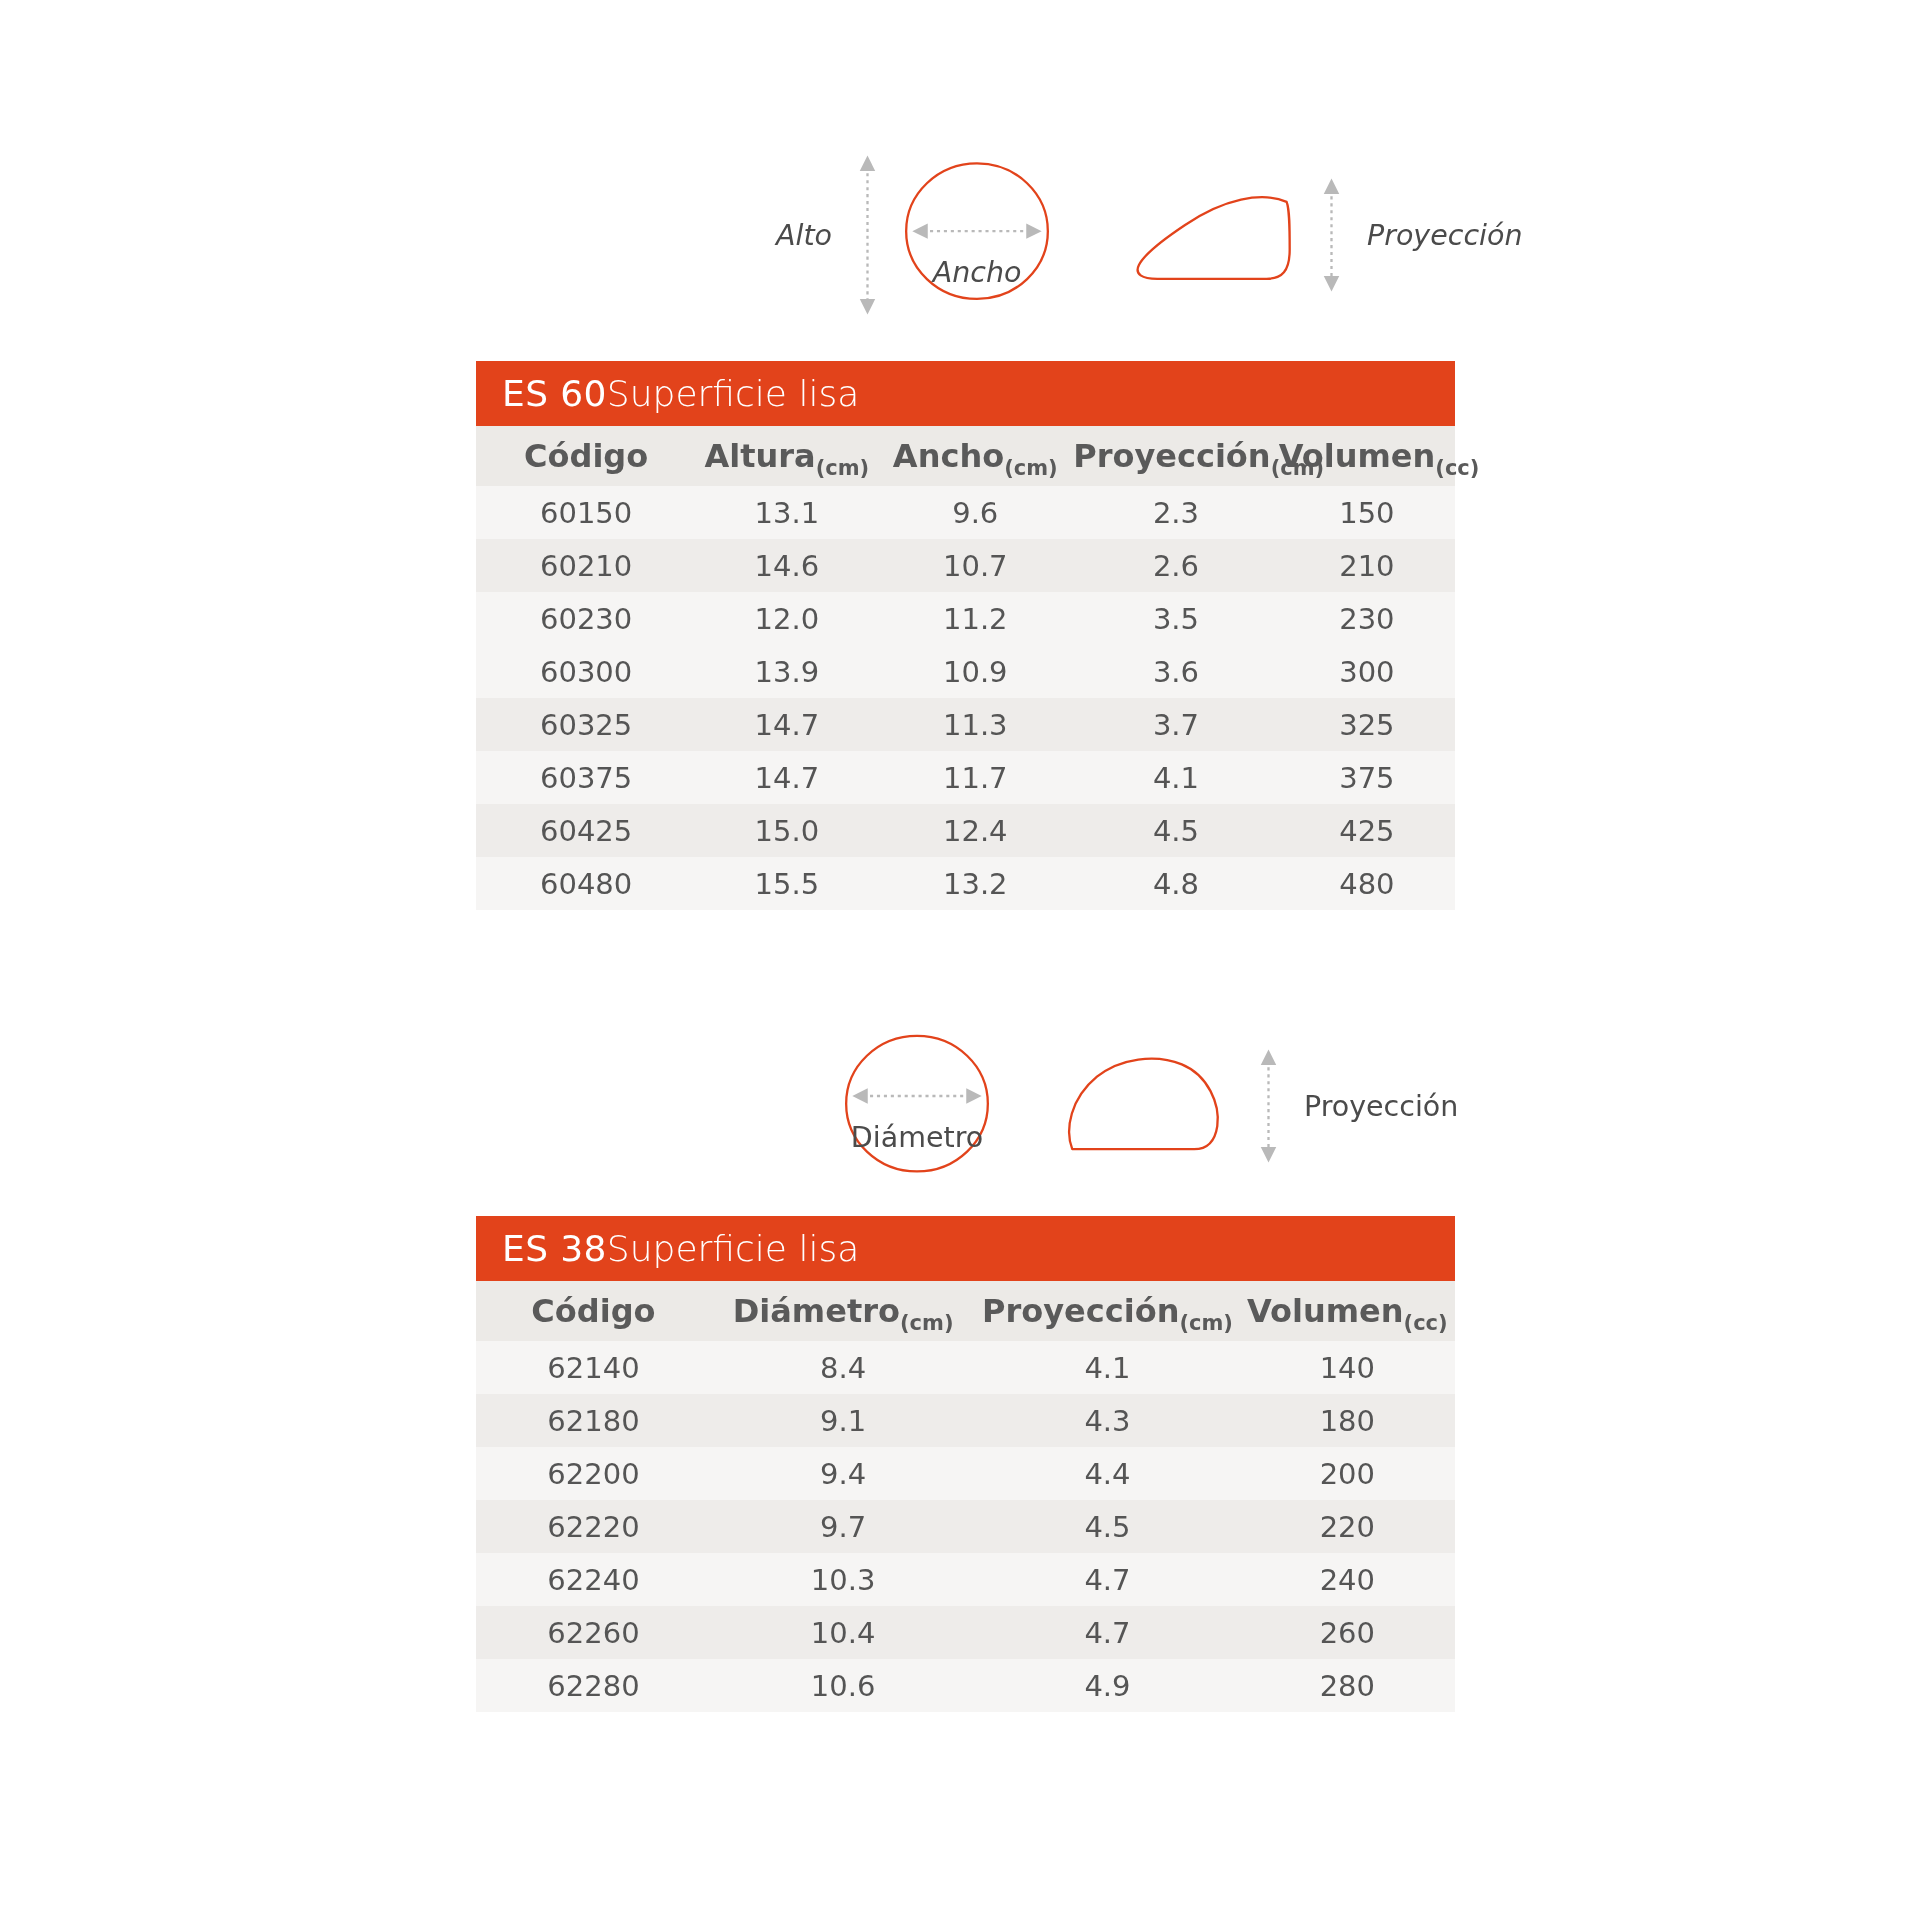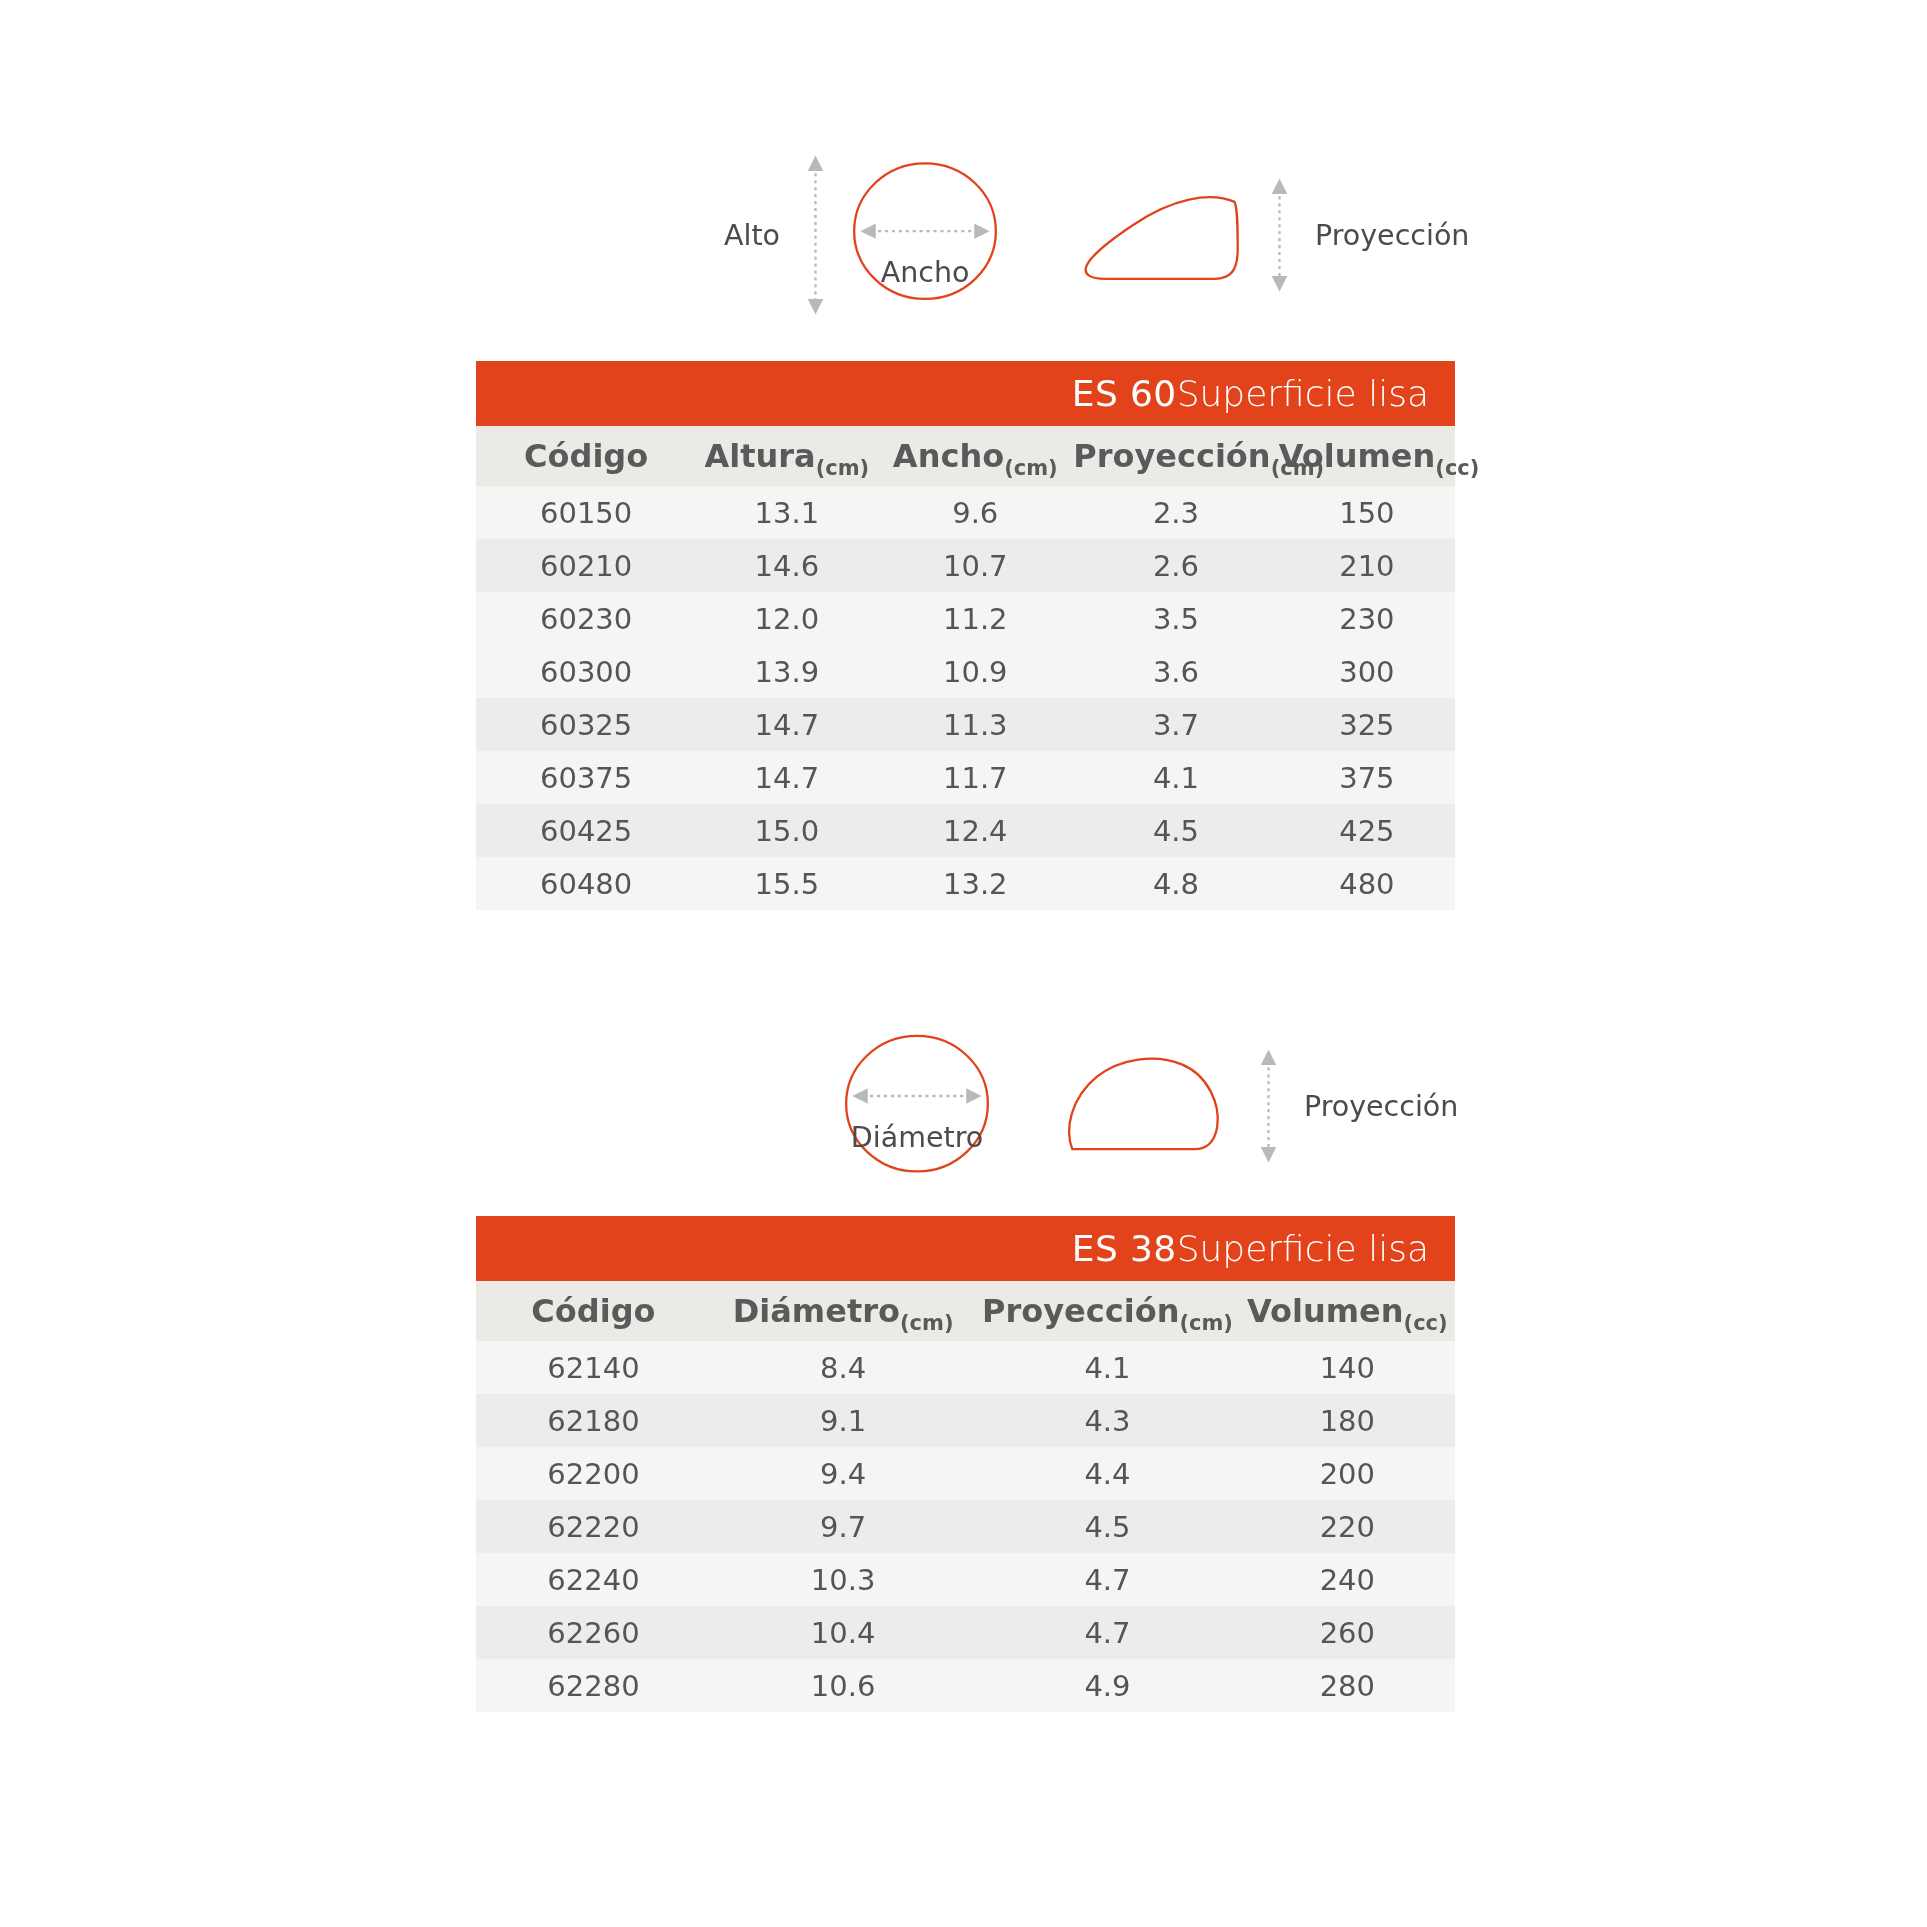--- a/index.html
+++ b/index.html
@@ -21,21 +21,21 @@
     width: 1927px;
     height: 1927px;
   }
 
   
   .diagram {
     position: absolute;
     display: flex;
     align-items: center;
   }
-  .diagram-1 { left: 724px; top: 154px; }
+  .diagram-1 { left: 776px; top: 154px; font-style: italic; }
   .diagram-2 { left: 840px; top: 1025px; }
 
   .dim-label {
     font-size: 28.5px;
     color: #4b4b4b;
     white-space: nowrap;
   }
 
   .shape-box {
     position: relative;
@@ -50,21 +50,21 @@
   }
   .table-1 { left: 476px; top: 361px; }
   .table-2 { left: 476px; top: 1216px; }
 
   .tbl-header {
     background: #e2431b;
     color: #ffffff;
     height: 65px;
     display: flex;
     align-items: center;
-    justify-content: flex-end;
+    justify-content: flex-start;
     padding: 0 26px;
     box-sizing: border-box;
   }
   .tbl-header .model {
     font-size: 36px;
     letter-spacing: 0.4px;
   }
   .tbl-header .surface {
     font-size: 36px;
     font-weight: 300;

